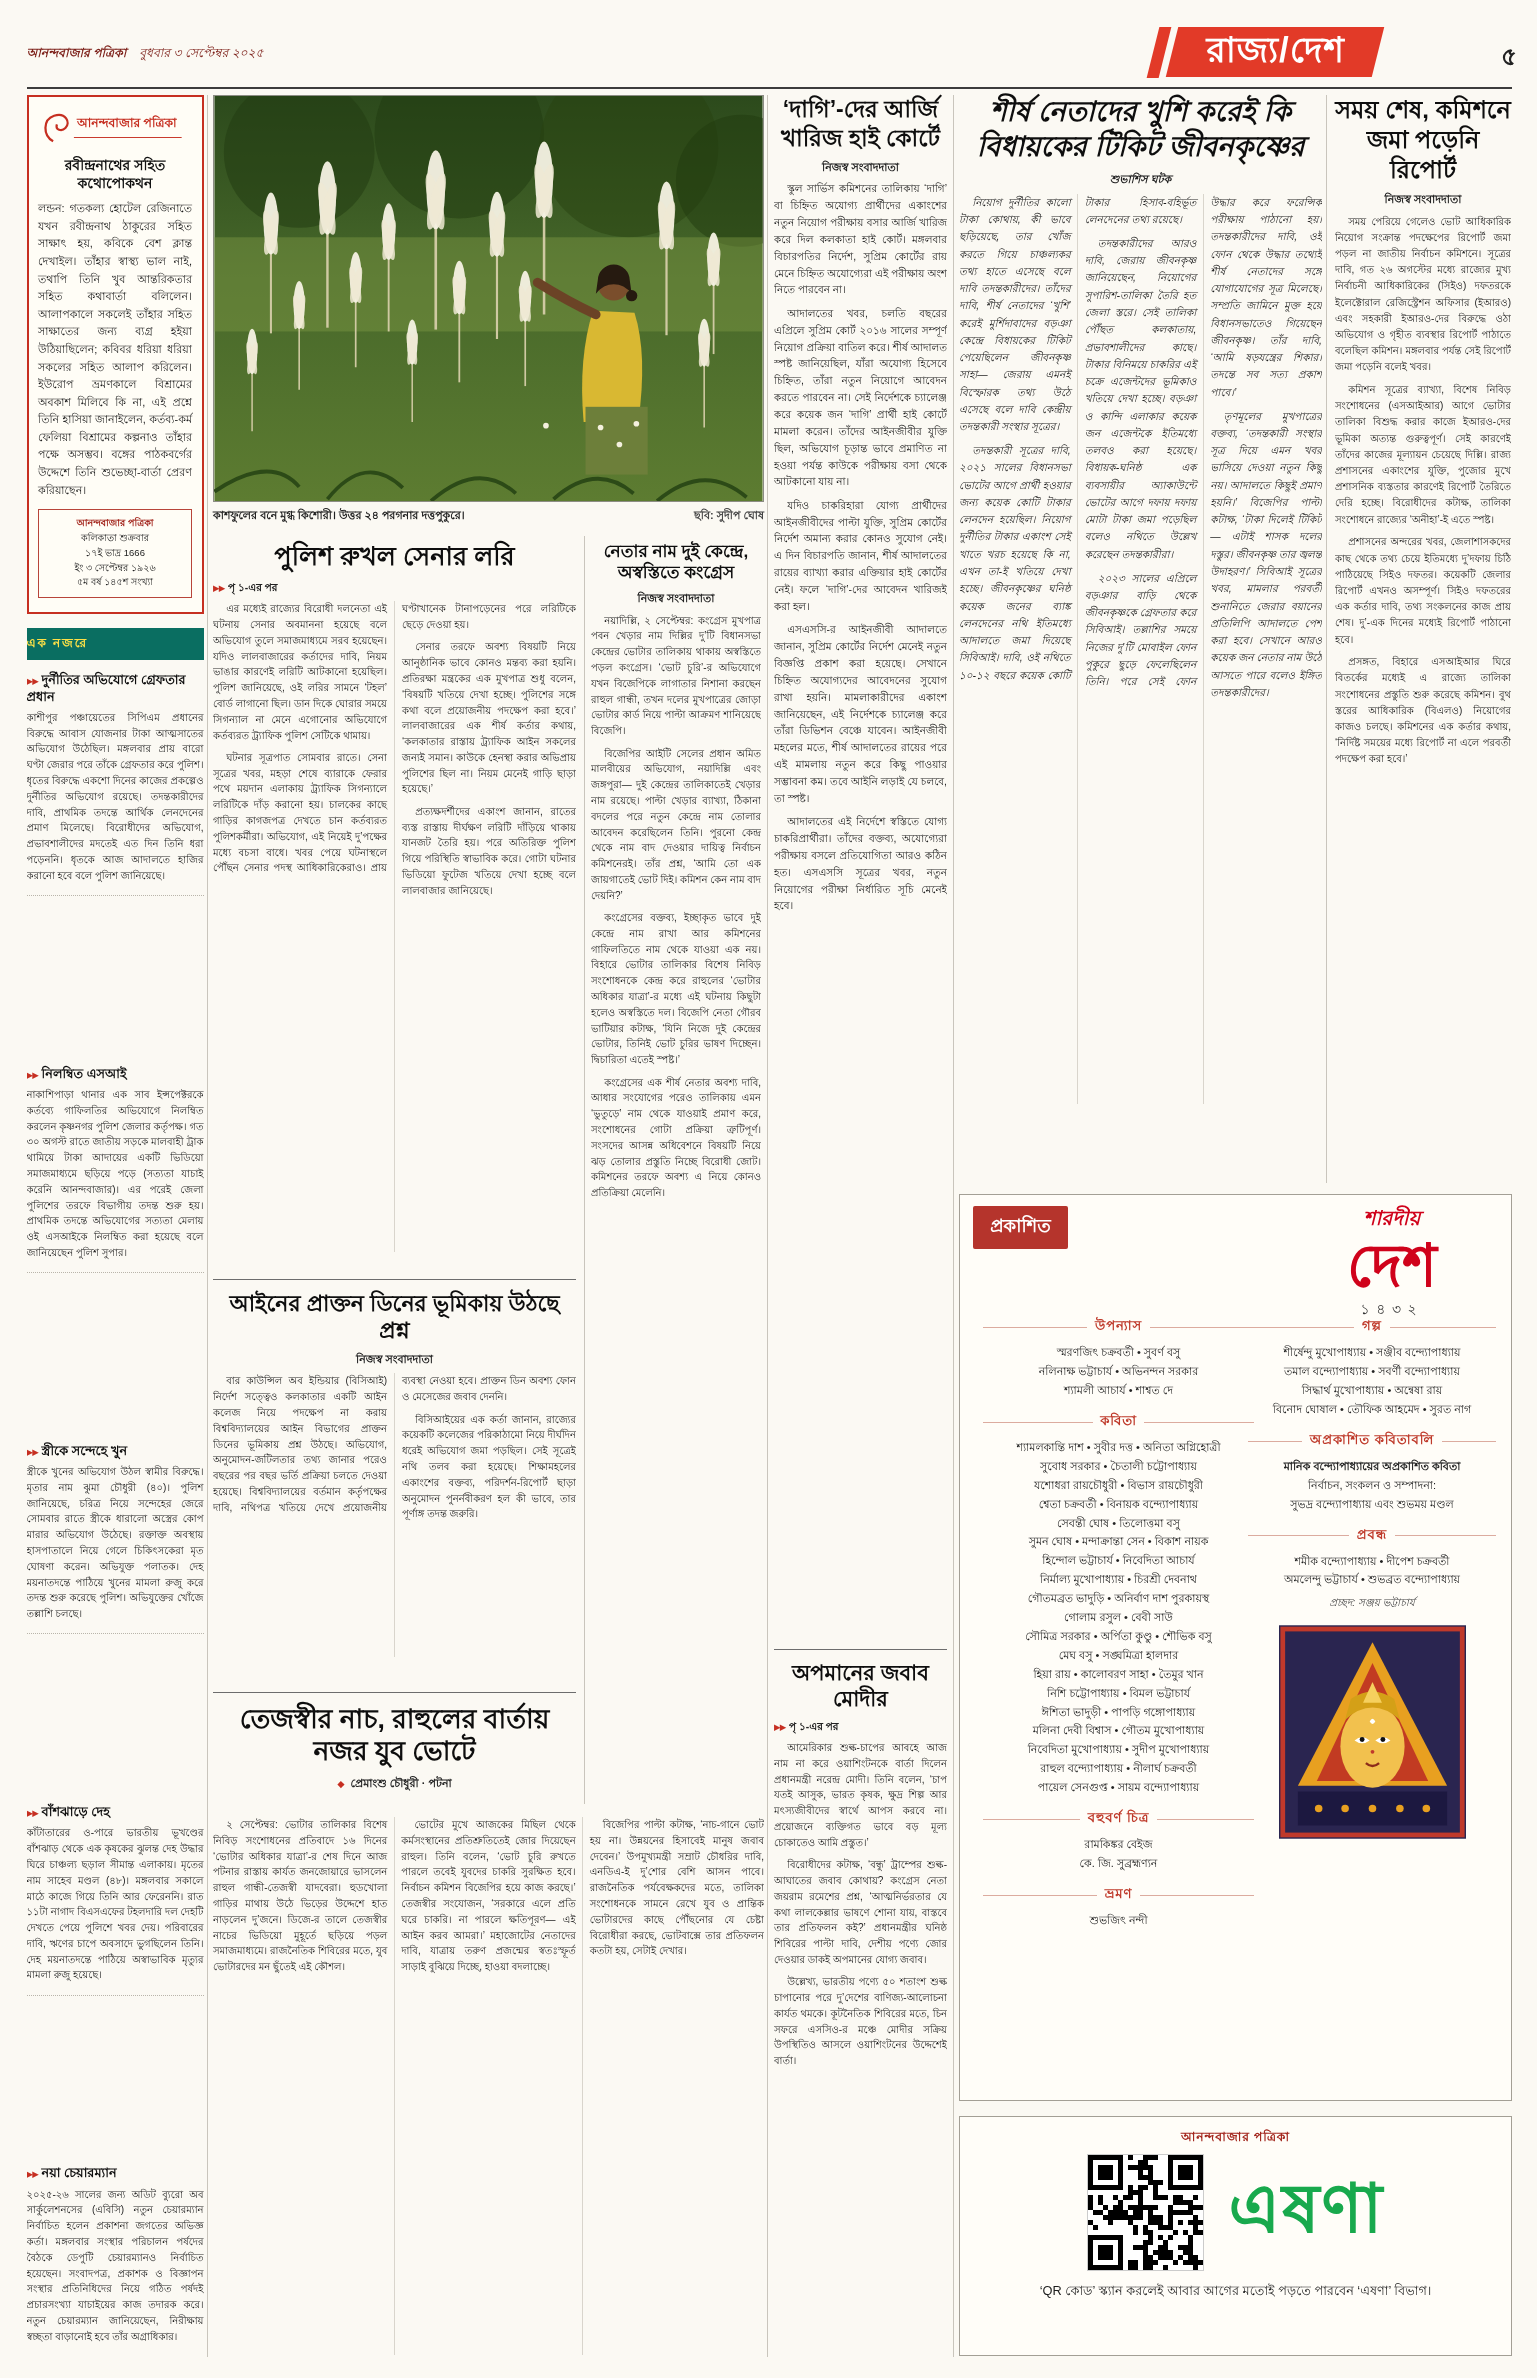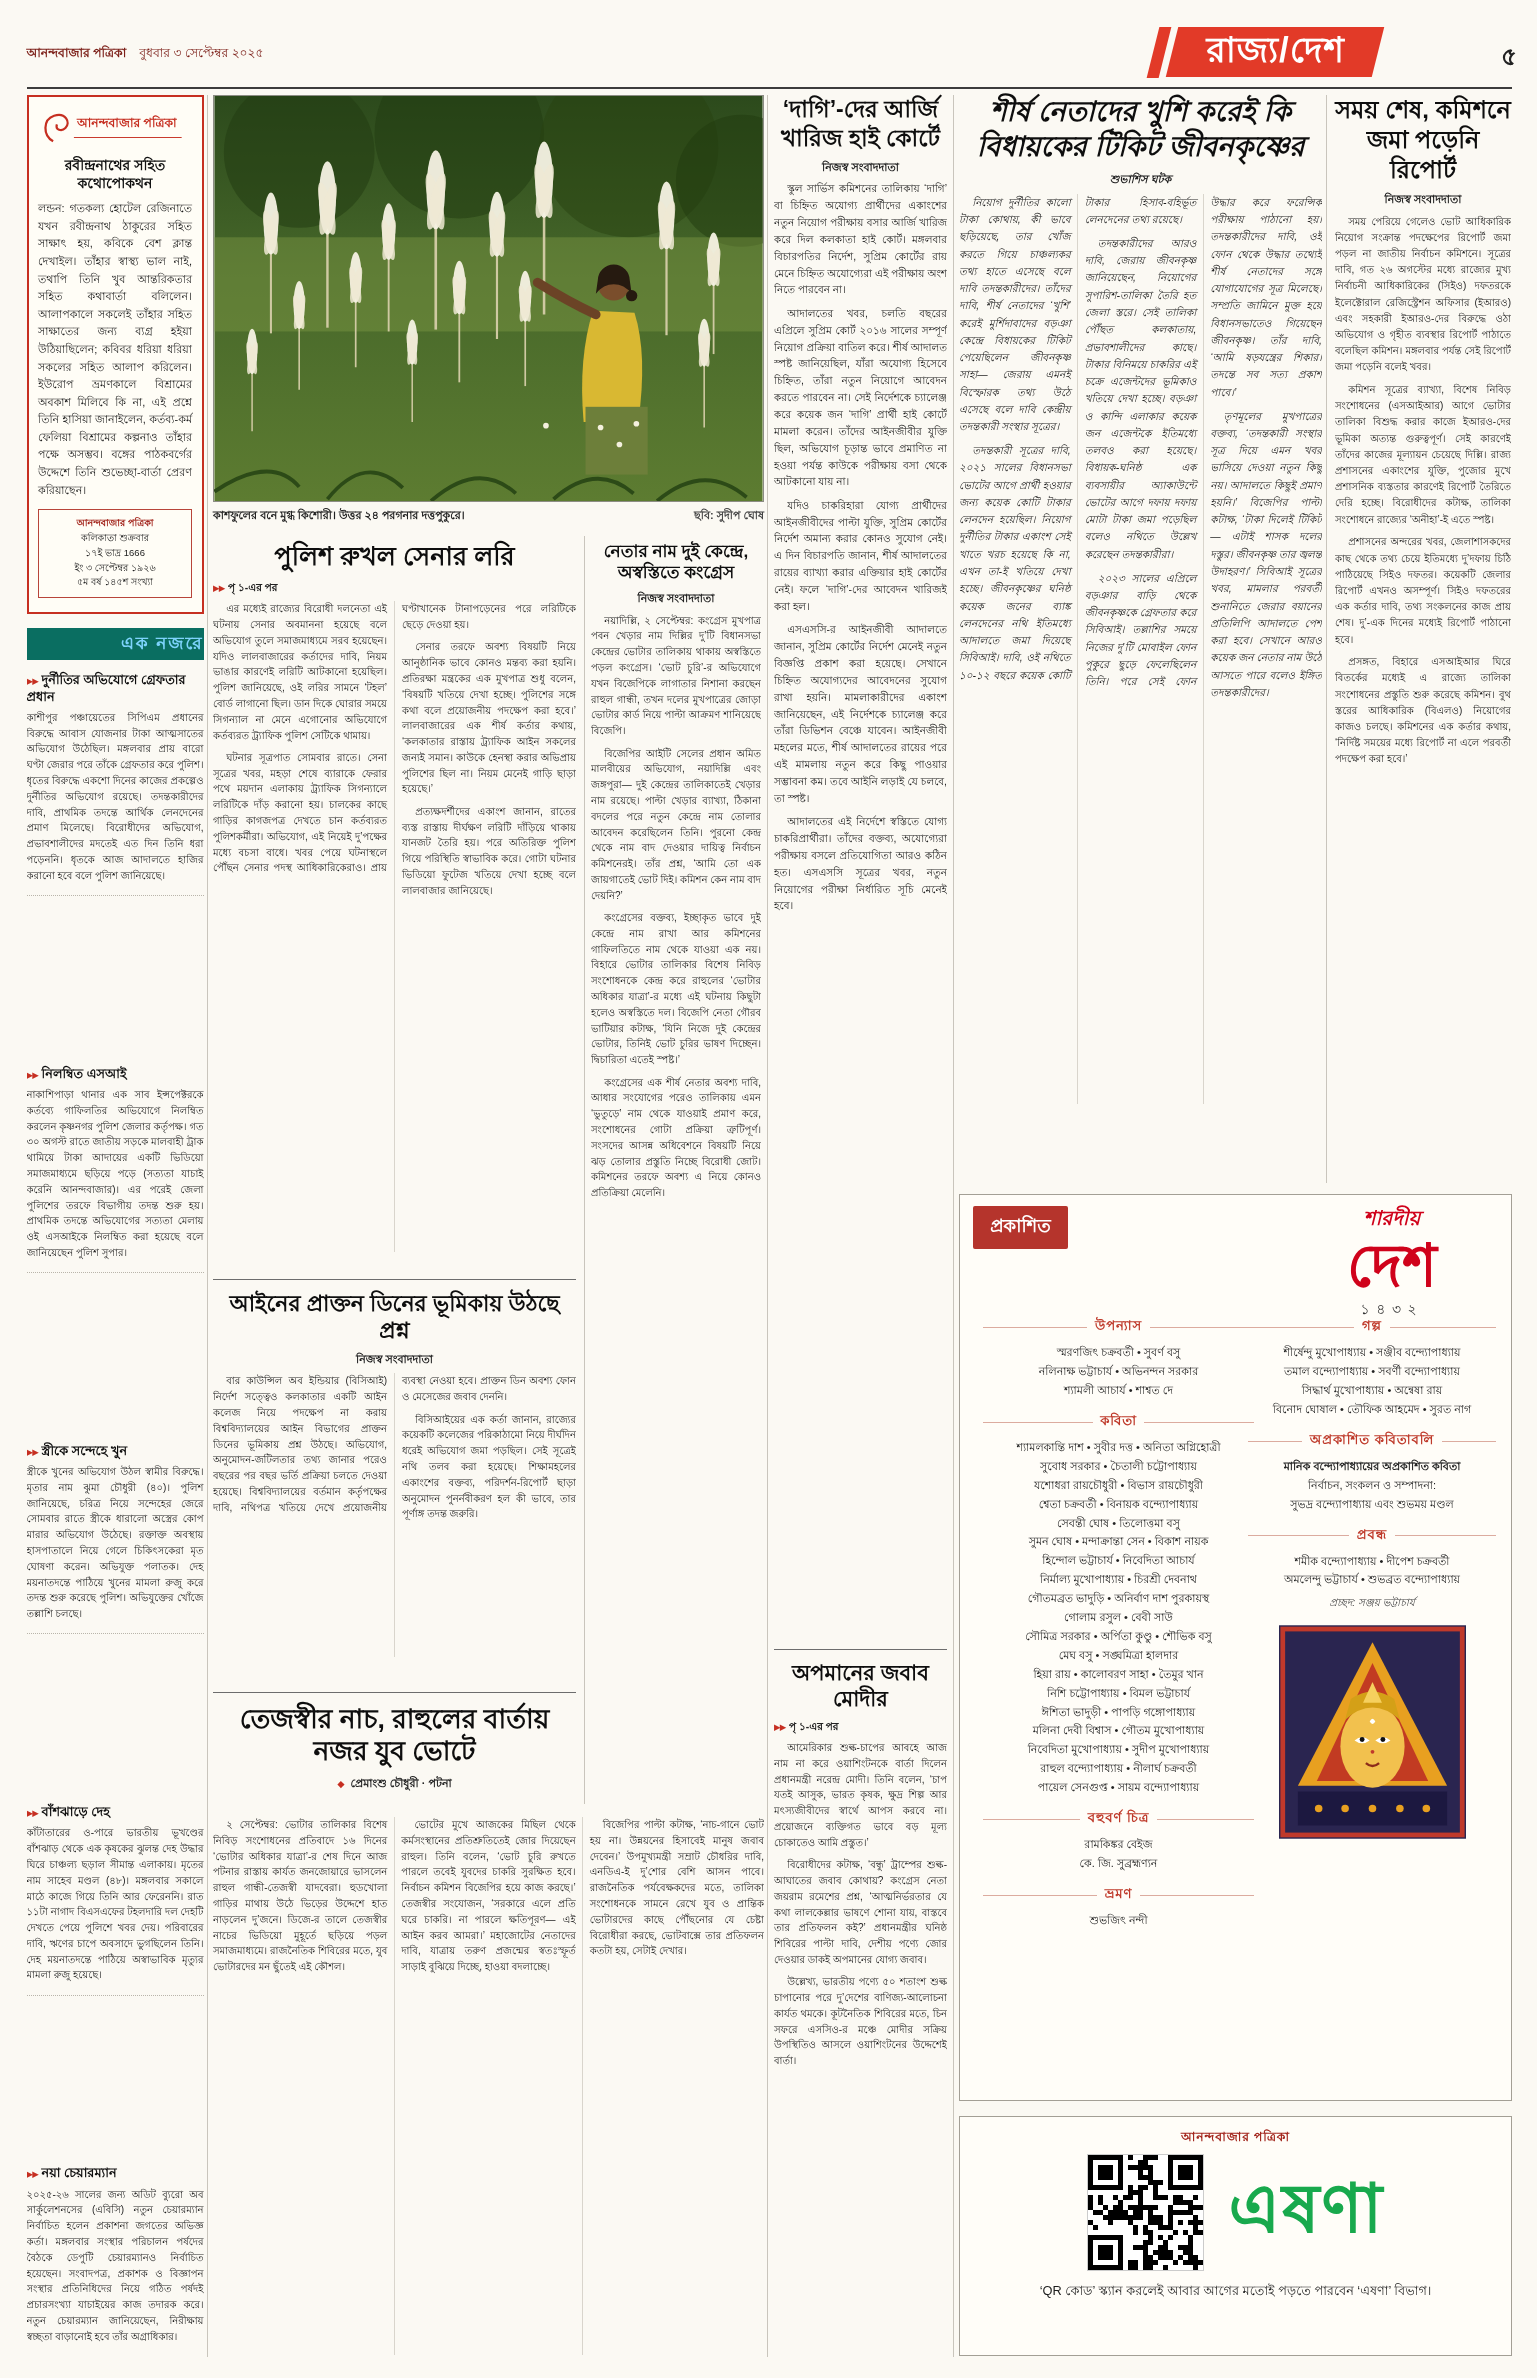--- a/index.html
+++ b/index.html
@@ -1,21 +1,21 @@
 <!DOCTYPE html>
 <html lang="bn" style="--accent-red: #c62f21; --banner-red: #e23a28; --teal: #0a6e61; --desh-red: #d0021b; --eshona-green: #18a94d; --ink: #1c1c1c;font-size:15px"><head>
 <meta charset="utf-8">
 <style>
   *{margin:0;padding:0;box-sizing:border-box;}
   html,body{background:#9a9a97;}
   #page{position:relative;width:1538px;height:2378px;margin:0 auto;background:#fbf9f3;
         font-family:"Liberation Sans","DejaVu Sans",sans-serif;color:var(--ink,#1c1c1c);overflow:hidden;}
   .abs{position:absolute;}
   
-  .masthead{font-size:12.3px;color:#7c1f18;}
+  .masthead{font-size:12.3px;color:#7c1f18;font-style:italic;}
   .mast-title{font-weight:bold;margin-right:9.5px;}
   .banner-wrap{display:flex;align-items:center;}
   .banner-slash{width:12.3px;height:51px;background:var(--banner-red,#e23a28);transform:skewX(-14deg);margin-right:6.6px;}
   .banner{background:var(--banner-red,#e23a28);transform:skewX(-14deg);padding:3.8px 34px 7.6px;}
   .banner-text{display:inline-block;transform:skewX(14deg);color:#fff;font-size:35px;font-weight:bold;letter-spacing:0.9px;line-height:1.1;}
   .page-num{font-size:24.6px;font-weight:bold;color:#222;}
   .header-rule{background:#3c3c3c;}
   .vrule{width:0.9px;background:#c9c5bc;}
   
   .hl{font-weight:bold;text-align:center;line-height:1.24;color:#0e0e0e;}
@@ -30,22 +30,22 @@
   .rule-top{border-top:1.9px solid #6d6d6d;padding-top:9.5px;}
   .clip{overflow:hidden;}
   
   .archive-box{border:2.8px double var(--accent-red,#c62f21);background:#fffdf6;padding:9.5px 9.5px 7.6px;}
   .archive-title{font-size:14px;font-weight:bold;text-align:center;line-height:1.3;margin:5.7px 0 7.6px;color:#101010;}
   .archive-body{font-size:11px;line-height:1.6;text-align:justify;}
   .archive-footer{border:0.9px solid #b8443a;margin-top:9.5px;padding:6.6px 3.8px;text-align:center;}
   .footer-line{font-size:9.5px;line-height:1.55;color:#222;}
   .footer-line:first-child{font-weight:bold;color:#a3261d;}
   
-  .eknojore{background:var(--teal,#0a6e61);color:#7dd3fc;font-weight:bold;font-size:17px;
-            display:flex;align-items:center;justify-content:flex-end;letter-spacing:1.9px;}
+  .eknojore{background:var(--teal,#0a6e61);color:#fde047;font-weight:bold;font-size:12px;
+            display:flex;align-items:center;justify-content:flex-start;letter-spacing:1.9px;}
   .briefs{display:flex;flex-direction:column;justify-content:space-between;}
   .brief{border-bottom:0.9px dotted #b9b5aa;padding:1.9px 0 11.4px;}
   .brief:last-child{border-bottom:none;}
   .brief h3{font-size:12.8px;line-height:1.3;margin-bottom:4.7px;color:#0e0e0e;}
   
   .photo-frame{border:0.9px solid #8d8d85;}
   .caption{display:flex;justify-content:space-between;font-size:11px;font-weight:bold;color:#222;padding-top:4.7px;}
   .caption .credit{font-weight:bold;color:#444;white-space:nowrap;margin-left:27px;}
   
   .desh-ad{border:0.9px solid #a39f95;background:#fffdf8;}

